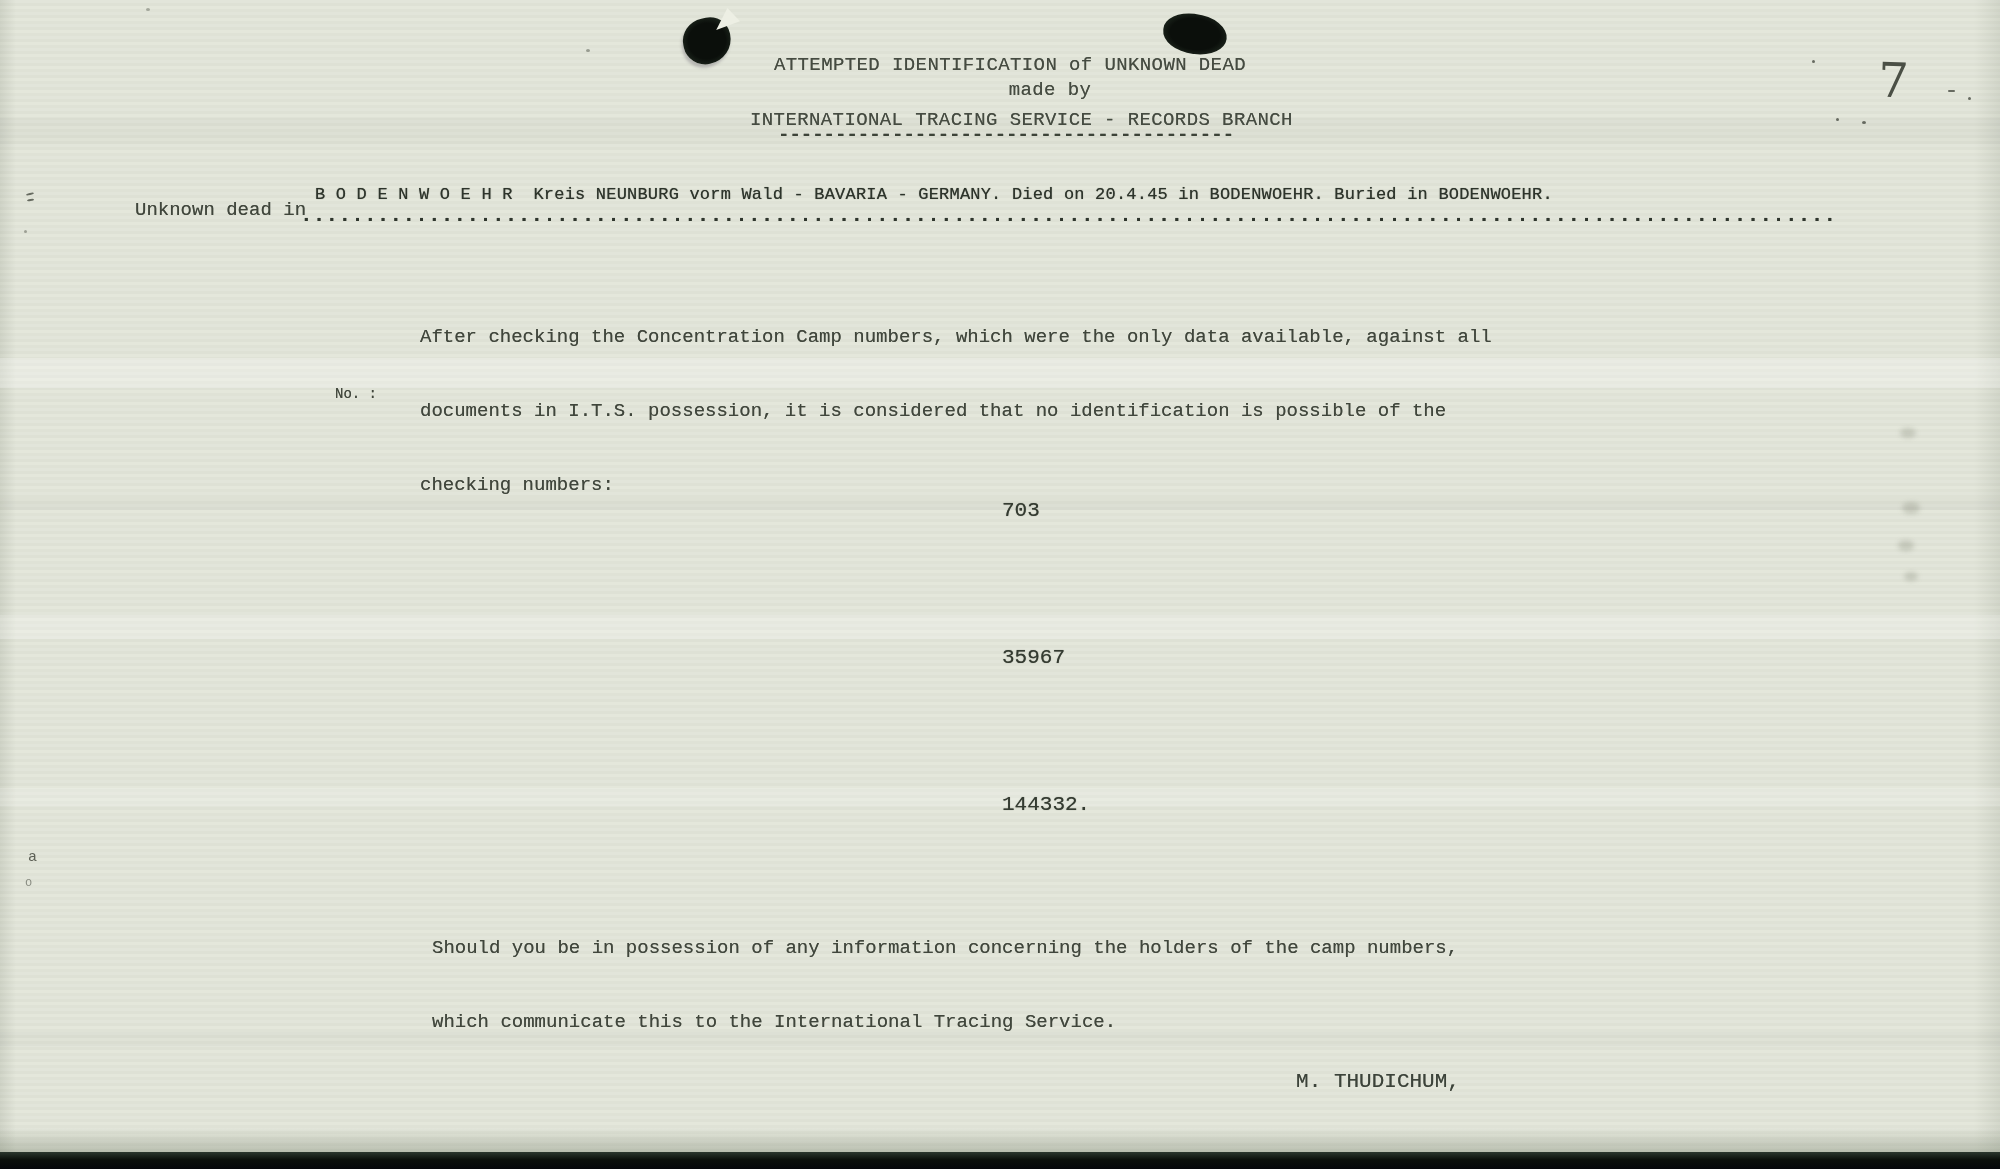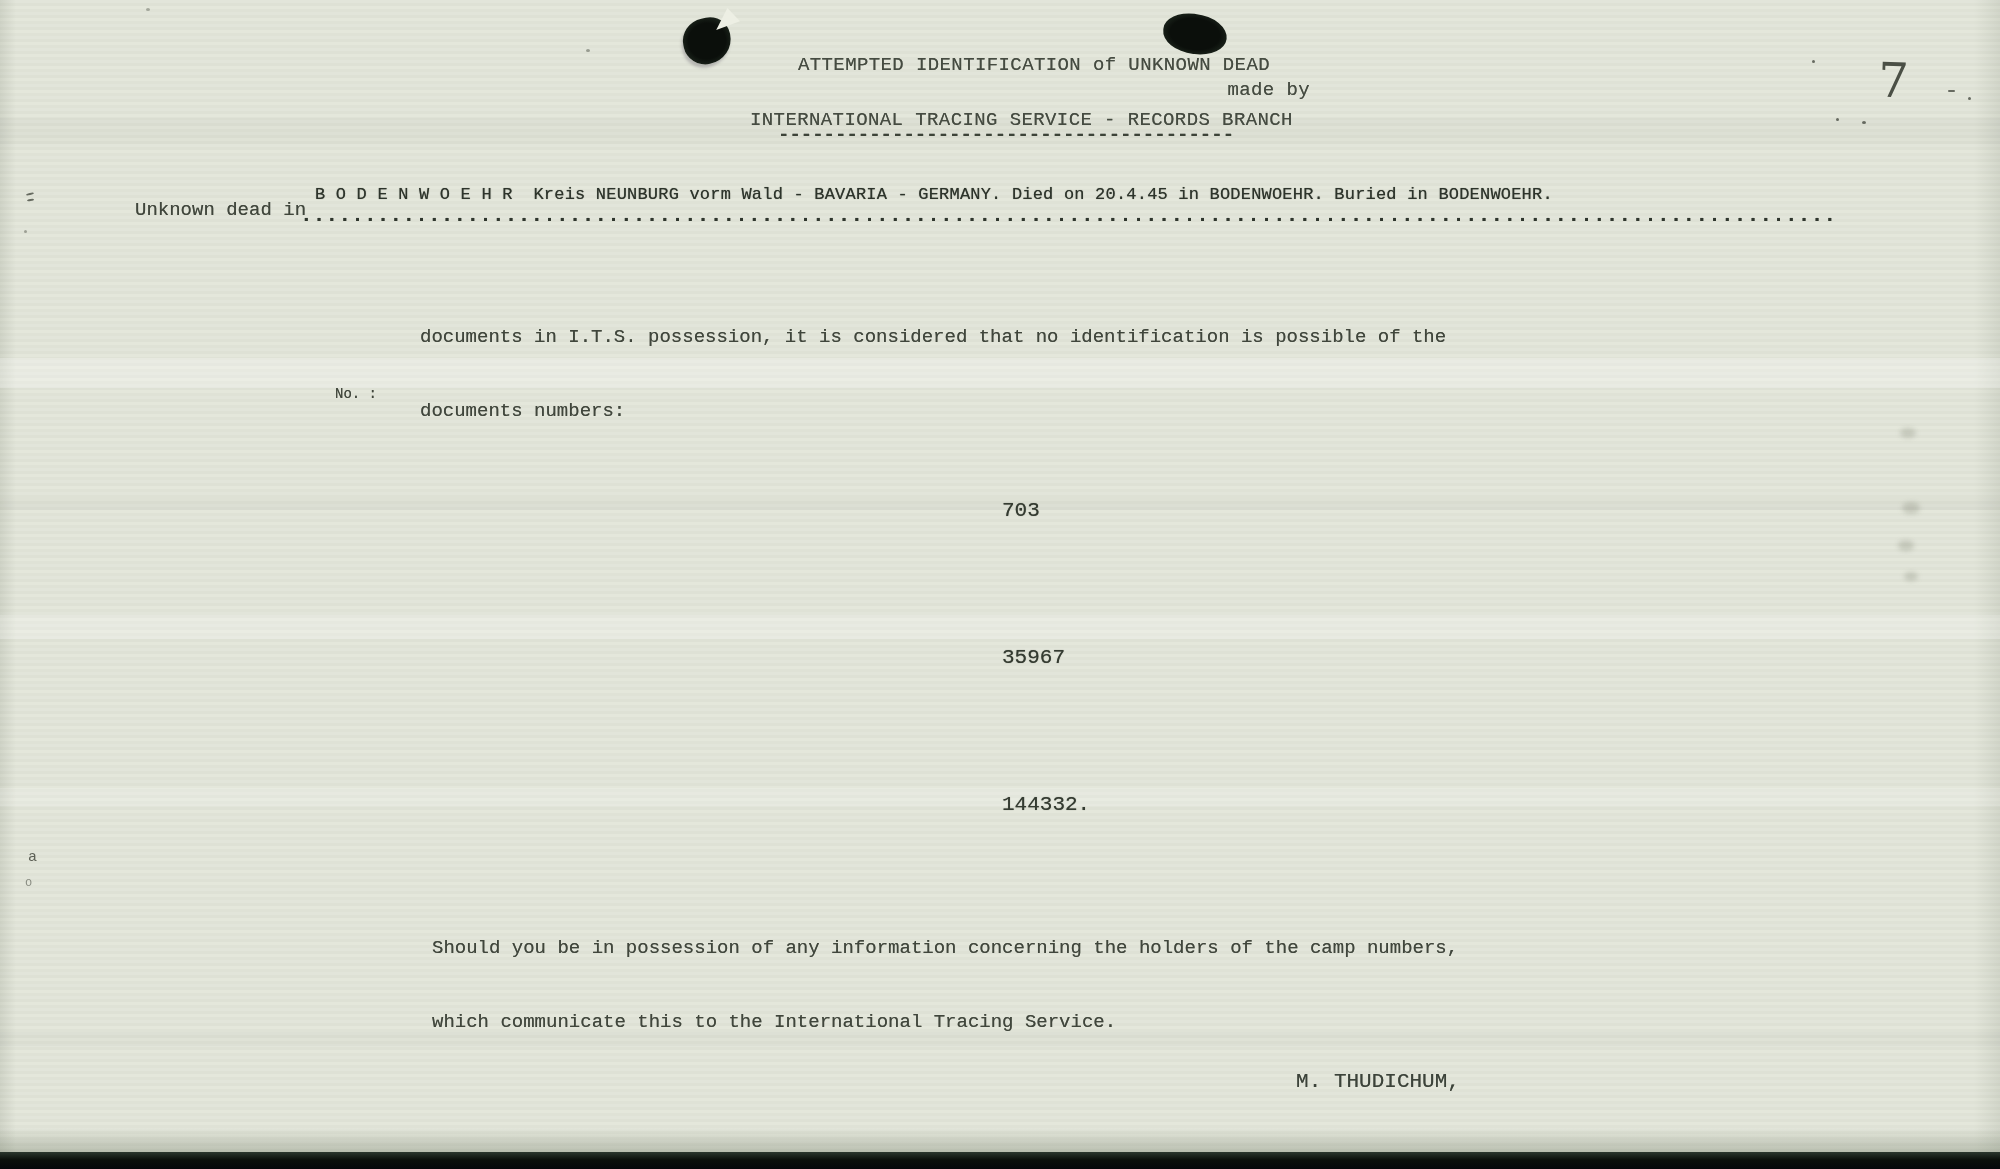--- a/index.html
+++ b/index.html
@@ -12,21 +12,21 @@
       linear-gradient(90deg, rgba(90,100,82,0.14) 0px, rgba(90,100,82,0) 16px, rgba(90,100,82,0) 1974px, rgba(90,100,82,0.12) 2000px),
       repeating-linear-gradient(180deg,
         #e2e5da 0px, #e2e5da 3px,
         #dee1d5 3px, #dee1d5 6px,
         #e4e7db 6px, #e4e7db 9px,
         #dfe2d6 9px, #dfe2d6 12px);
     font-family:"Liberation Mono","DejaVu Sans Mono",monospace;
   }
   .band{position:absolute;left:0;width:100%;pointer-events:none;}
   .tw{position:absolute;white-space:pre;color:#40463c;text-shadow:0 0 0.6px rgba(52,58,48,0.65);}
-  .header-line{font-size:19px;line-height:22px;letter-spacing:0.4px;color:#454b41;text-align:right;width:520px;}
+  .header-line{font-size:19px;line-height:22px;letter-spacing:0.4px;color:#454b41;text-align:center;width:520px;}
   .rule-line{font-size:19px;font-weight:bold;color:#3c4338;letter-spacing:0;}
   .body-par{font-size:19px;line-height:24.6px;}
   .fill-text{font-size:17px;font-weight:normal;color:#2d342b;letter-spacing:0.2px;text-shadow:0 0 0.8px rgba(40,46,36,0.75);}
   .dots-row{font-size:21px;font-weight:bold;color:#2f362d;width:1540px;overflow:hidden;letter-spacing:0.2px;}
   .numbers{font-size:21px;color:#343b31;line-height:49px;text-shadow:0 0 0.8px rgba(45,51,41,0.7);}
   .sig{font-size:21px;line-height:29.5px;text-align:center;width:420px;color:#3c433a;}
   .handwritten{position:absolute;font-family:"DejaVu Serif",serif;color:#4a4f45;}
   .pencil-dot{position:absolute;border-radius:50%;background:rgba(62,66,56,0.75);}
   .smudge{position:absolute;background:rgba(95,100,84,0.22);filter:blur(2.5px);border-radius:50%;}
   .hole{position:absolute;background:radial-gradient(ellipse at 50% 50%, #0b0f0b 55%, #182018 72%, rgba(24,32,24,0.65) 84%, rgba(24,32,24,0) 100%);}
@@ -73,22 +73,23 @@
   <div class="tw header-line" style="left:750px;top:54px;">ATTEMPTED IDENTIFICATION of UNKNOWN DEAD</div>
   <div class="tw header-line" style="left:790px;top:79px;">made by</div>
   <div class="tw header-line" style="left:750px;top:109px;">INTERNATIONAL TRACING SERVICE - RECORDS BRANCH</div>
   <div class="tw rule-line" style="left:778px;top:124px;">----------------------------------------</div>
 
   <div class="tw" style="left:135px;top:199px;font-size:19px;text-align:center;">Unknown dead in</div>
   <div class="tw fill-text" style="left:315px;top:185px;">B O D E N W O E H R  Kreis NEUNBURG vorm Wald - BAVARIA - GERMANY. Died on 20.4.45 in BODENWOEHR. Buried in BODENWOEHR.</div>
   <div class="tw dots-row" style="left:300px;top:204px;">..................................................................................................................................</div>
 
   <div class="tw body-par" style="left:420px;top:276px;">
+    <div>After checking the Concentration Camp numbers, which were the only data available, against all</div>
     <div>documents in I.T.S. possession, it is considered that no identification is possible of the</div>
-    <div>documents numbers:</div>
+    <div>checking numbers:</div>
   </div>
 
   <div class="tw" style="left:335px;top:386px;font-size:14px;">No. :</div>
   <div class="tw numbers" style="left:1002px;top:388px;">
     <div>703</div>
     <div>35967</div>
     <div>144332.</div>
   </div>
 
   <div class="tw body-par" style="left:432px;top:887px;">

